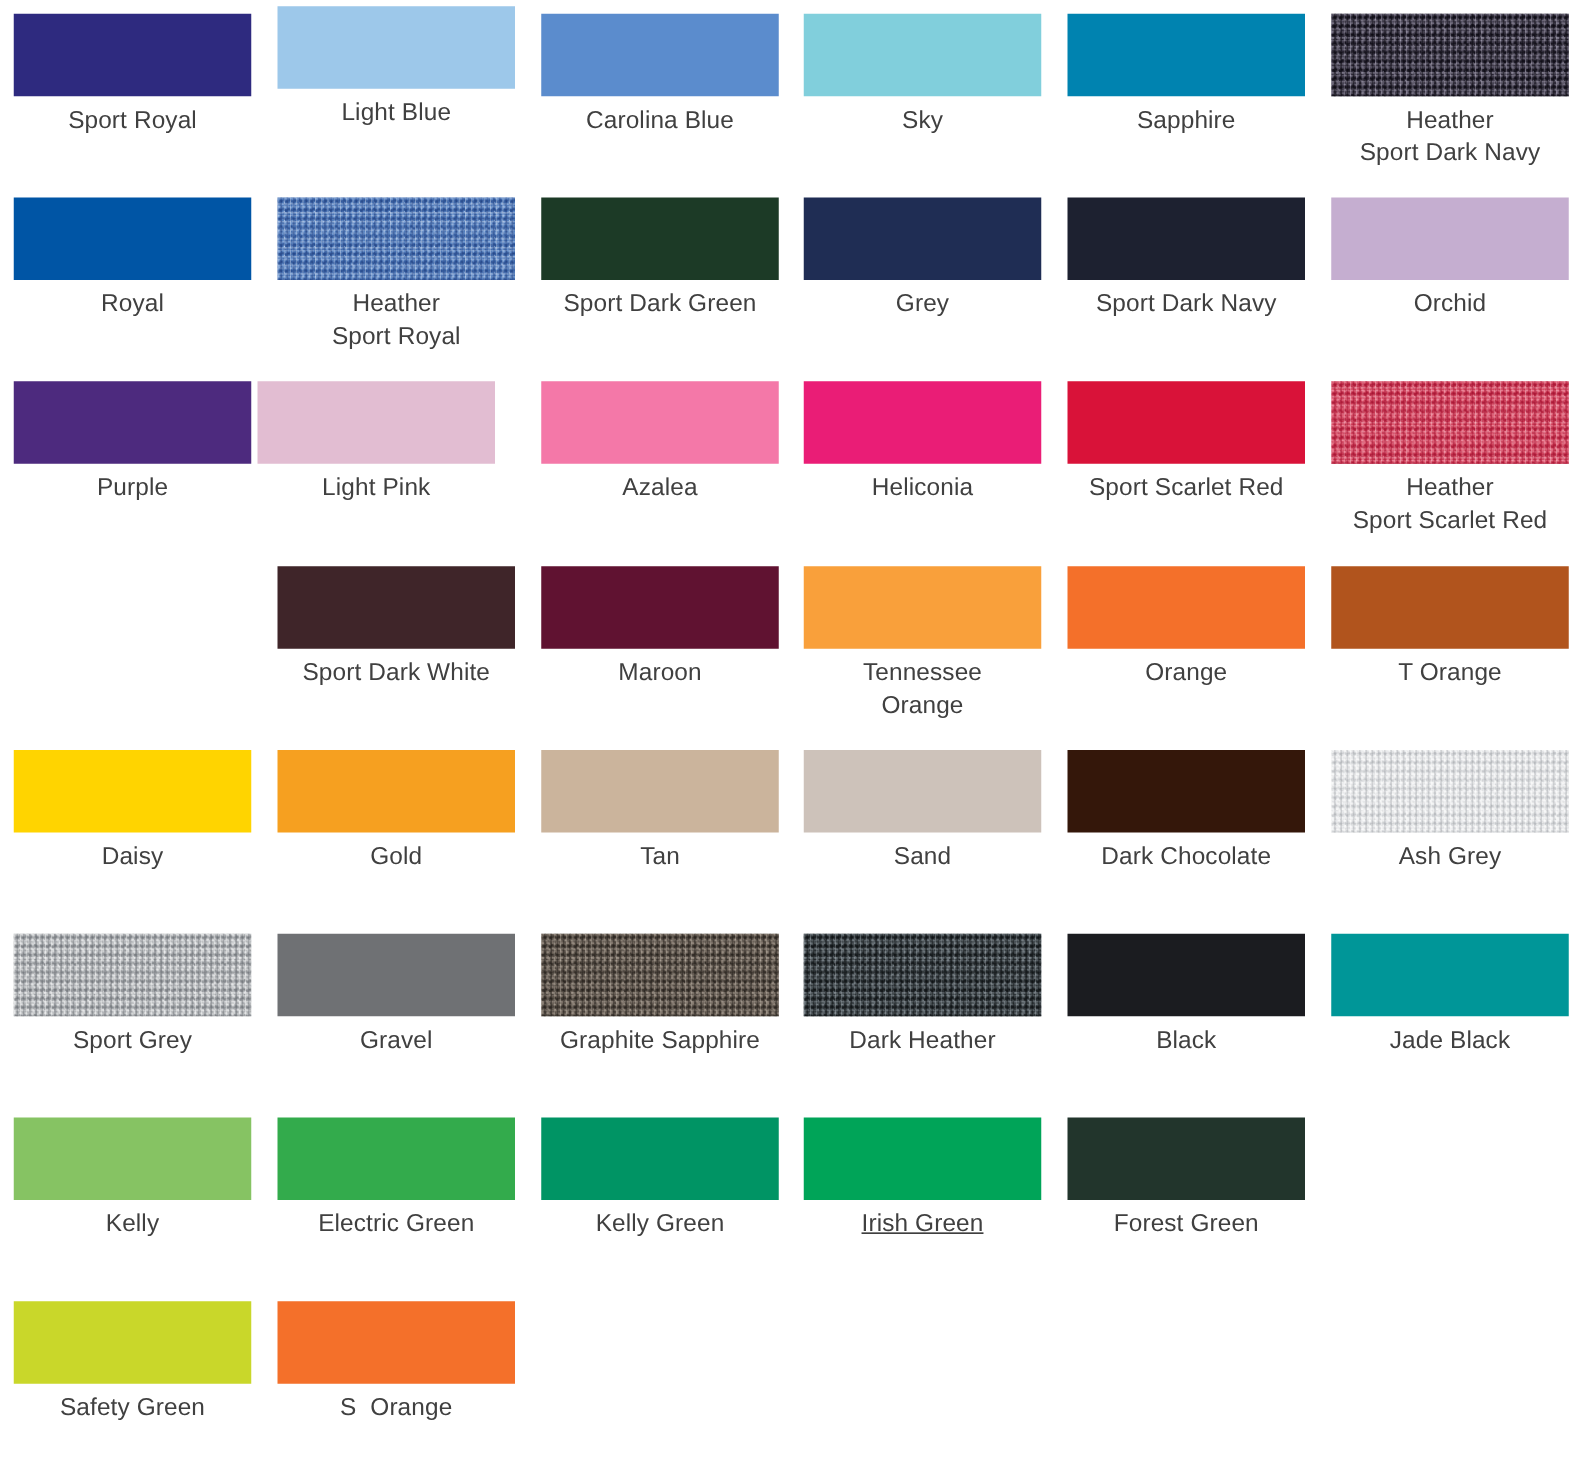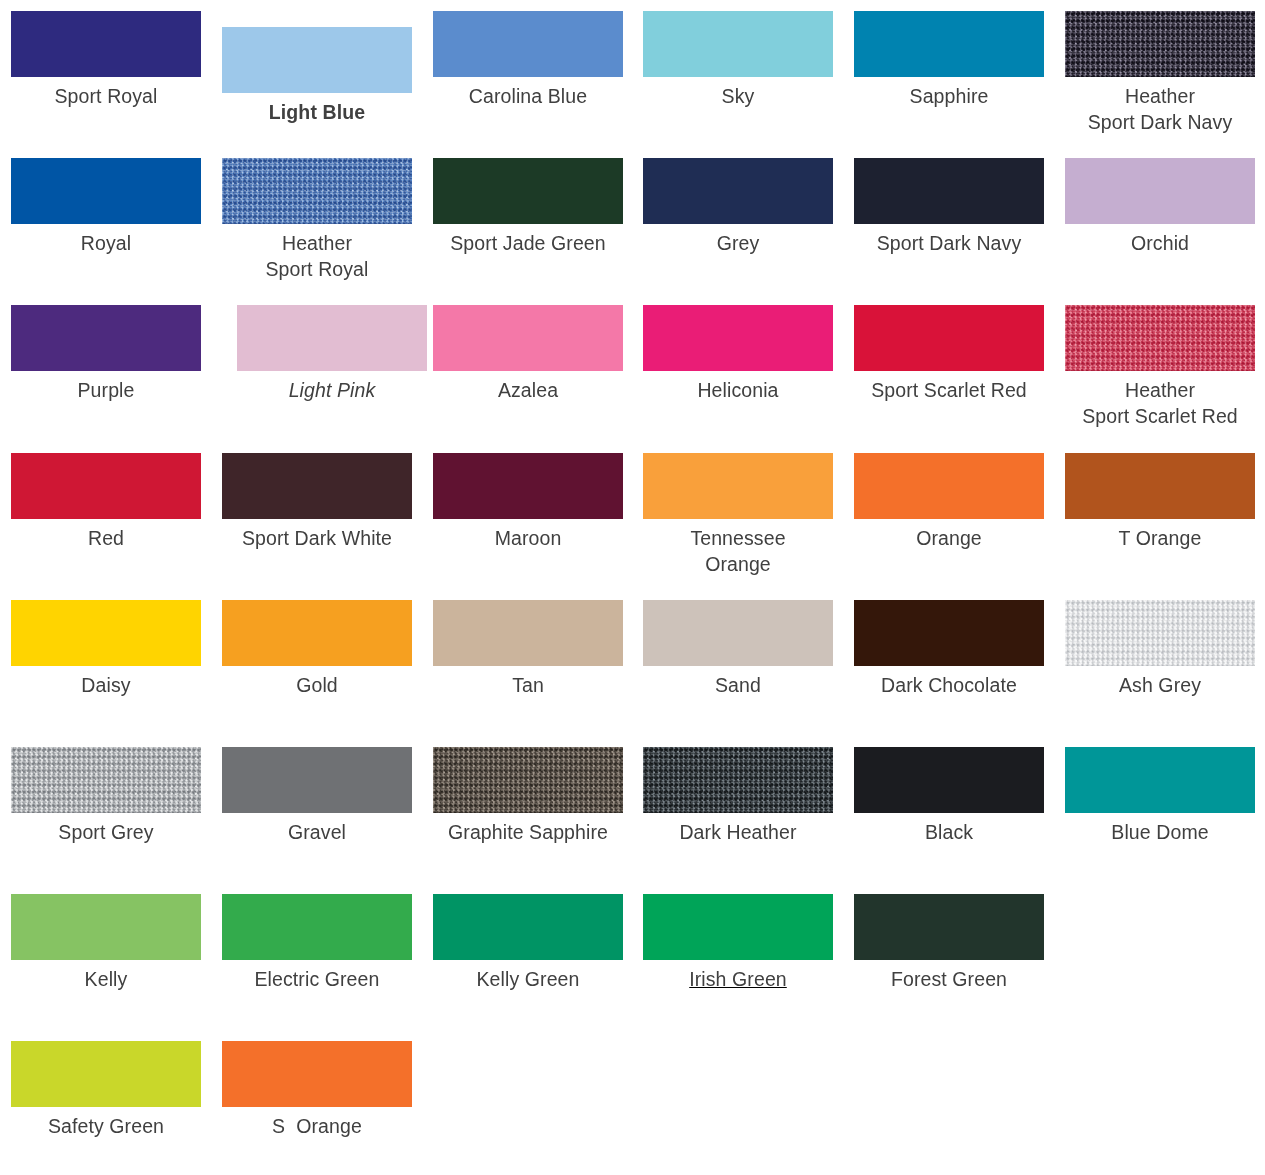--- a/index.html
+++ b/index.html
@@ -188,21 +188,21 @@
   }
 </style>
 </head>
 <body style="background-color: rgb(255, 255, 255);">
 
 <div id="swatch-grid">
     <div class="swatch-cell" style="left: 11px; top: 11px;">
       <div class="swatch-chip" title="Sport Royal" style="background-color: rgb(46, 42, 127);"></div>
       <div class="swatch-label">Sport Royal</div>
     </div>
-    <div class="swatch-cell" style="left: 222px; top: 27px; font-weight: bold;">
+    <div class="swatch-cell" style="left: 222px; top: 5px;">
       <div class="swatch-chip" title="Light Blue" style="background-color: rgb(157, 200, 234);"></div>
       <div class="swatch-label">Light Blue</div>
     </div>
     <div class="swatch-cell" style="left: 433px; top: 11px;">
       <div class="swatch-chip" title="Carolina Blue" style="background-color: rgb(91, 140, 205);"></div>
       <div class="swatch-label">Carolina Blue</div>
     </div>
     <div class="swatch-cell" style="left: 643px; top: 11px;">
       <div class="swatch-chip" title="Sky" style="background-color: rgb(129, 207, 220);"></div>
       <div class="swatch-label">Sky</div>
@@ -222,39 +222,39 @@
       <div class="swatch-label">Royal</div>
     </div>
     <div class="swatch-cell" style="left: 222px; top: 158px;">
       <div class="swatch-chip heather tex-heather-sport-royal" title="Heather
 Sport Royal" style="background-color: rgb(74, 126, 198);"></div>
       <div class="swatch-label">Heather
 Sport Royal</div>
     </div>
     <div class="swatch-cell" style="left: 433px; top: 158px;">
       <div class="swatch-chip" title="Sport Dark Green" style="background-color: rgb(28, 58, 38);"></div>
-      <div class="swatch-label">Sport Jade Green</div>
+      <div class="swatch-label">Sport Dark Green</div>
     </div>
     <div class="swatch-cell" style="left: 643px; top: 158px;">
       <div class="swatch-chip" title="Navy" style="background-color: rgb(31, 45, 84);"></div>
       <div class="swatch-label">Grey</div>
     </div>
     <div class="swatch-cell" style="left: 854px; top: 158px;">
       <div class="swatch-chip" title="Sport Dark Navy" style="background-color: rgb(29, 33, 48);"></div>
       <div class="swatch-label">Sport Dark Navy</div>
     </div>
     <div class="swatch-cell" style="left: 1065px; top: 158px;">
       <div class="swatch-chip" title="Orchid" style="background-color: rgb(197, 174, 208);"></div>
       <div class="swatch-label">Orchid</div>
     </div>
     <div class="swatch-cell" style="left: 11px; top: 305px;">
       <div class="swatch-chip" title="Purple" style="background-color: rgb(77, 42, 126);"></div>
       <div class="swatch-label">Purple</div>
     </div>
-    <div class="swatch-cell" style="left: 237px; top: 305px; font-style: italic;">
+    <div class="swatch-cell" style="left: 206px; top: 305px;">
       <div class="swatch-chip" title="Light Pink" style="background-color: rgb(226, 189, 210);"></div>
       <div class="swatch-label">Light Pink</div>
     </div>
     <div class="swatch-cell" style="left: 433px; top: 305px;">
       <div class="swatch-chip" title="Azalea" style="background-color: rgb(244, 120, 168);"></div>
       <div class="swatch-label">Azalea</div>
     </div>
     <div class="swatch-cell" style="left: 643px; top: 305px;">
       <div class="swatch-chip" title="Heliconia" style="background-color: rgb(234, 29, 118);"></div>
       <div class="swatch-label">Heliconia</div>
@@ -262,24 +262,20 @@
     <div class="swatch-cell" style="left: 854px; top: 305px;">
       <div class="swatch-chip" title="Sport Scarlet Red" style="background-color: rgb(217, 18, 57);"></div>
       <div class="swatch-label">Sport Scarlet Red</div>
     </div>
     <div class="swatch-cell" style="left: 1065px; top: 305px;">
       <div class="swatch-chip heather tex-heather-sport-scarlet-red" title="Heather
 Sport Scarlet Red" style="background-color: rgb(224, 74, 99);"></div>
       <div class="swatch-label">Heather
 Sport Scarlet Red</div>
     </div>
-    <div class="swatch-cell" style="left: 11px; top: 453px;">
-      <div class="swatch-chip" title="Red" style="background-color: rgb(207, 23, 52);"></div>
-      <div class="swatch-label">Red</div>
-    </div>
     <div class="swatch-cell" style="left: 222px; top: 453px;">
       <div class="swatch-chip" title="Sport Dark Maroon" style="background-color: rgb(63, 37, 41);"></div>
       <div class="swatch-label">Sport Dark White</div>
     </div>
     <div class="swatch-cell" style="left: 433px; top: 453px;">
       <div class="swatch-chip" title="Maroon" style="background-color: rgb(96, 18, 49);"></div>
       <div class="swatch-label">Maroon</div>
     </div>
     <div class="swatch-cell" style="left: 643px; top: 453px;">
       <div class="swatch-chip" title="Tennessee
@@ -334,21 +330,21 @@
     <div class="swatch-cell" style="left: 643px; top: 747px;">
       <div class="swatch-chip heather tex-dark-heather" title="Dark Heather" style="background-color: rgb(59, 67, 71);"></div>
       <div class="swatch-label">Dark Heather</div>
     </div>
     <div class="swatch-cell" style="left: 854px; top: 747px;">
       <div class="swatch-chip" title="Black" style="background-color: rgb(27, 28, 32);"></div>
       <div class="swatch-label">Black</div>
     </div>
     <div class="swatch-cell" style="left: 1065px; top: 747px;">
       <div class="swatch-chip" title="Jade Dome" style="background-color: rgb(0, 150, 152);"></div>
-      <div class="swatch-label">Blue Dome</div>
+      <div class="swatch-label">Jade Black</div>
     </div>
     <div class="swatch-cell" style="left: 11px; top: 894px;">
       <div class="swatch-chip" title="Lime" style="background-color: rgb(134, 195, 99);"></div>
       <div class="swatch-label">Kelly</div>
     </div>
     <div class="swatch-cell" style="left: 222px; top: 894px;">
       <div class="swatch-chip" title="Electric Green" style="background-color: rgb(51, 171, 76);"></div>
       <div class="swatch-label">Electric Green</div>
     </div>
     <div class="swatch-cell" style="left: 433px; top: 894px;">

